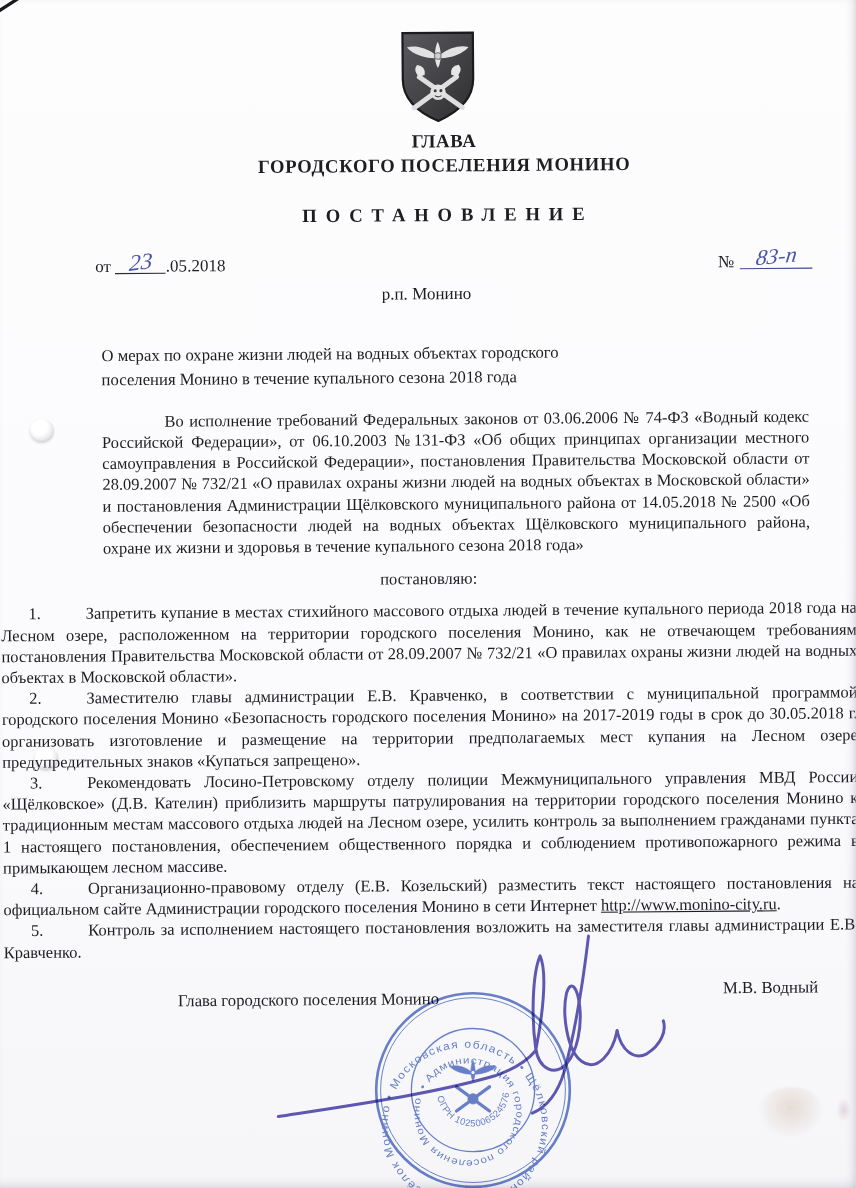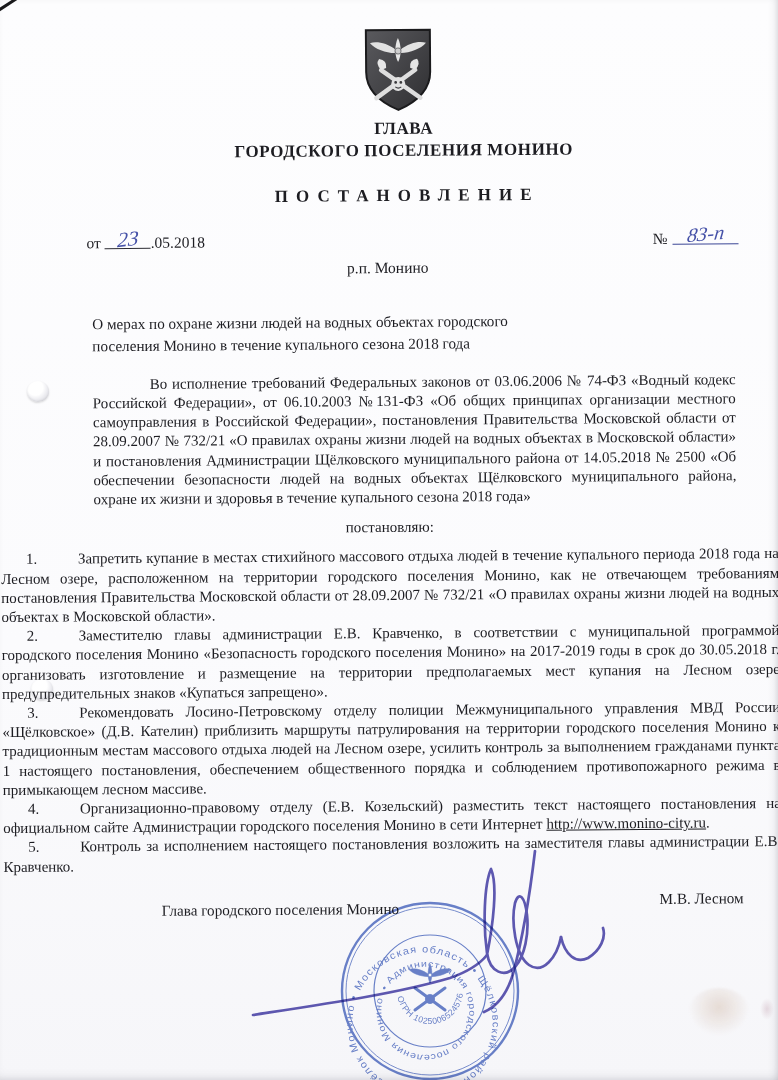--- a/index.html
+++ b/index.html
@@ -126,21 +126,21 @@
     <p class="body-text item"><span class="num">2.</span><span>Заместителю главы администрации Е.В. Кравченко, в соответствии с муниципальной программой городского поселения Монино «Безопасность городского поселения Монино» на 2017-2019 годы в срок до 30.05.2018 г. организовать изготовление и размещение на территории предполагаемых мест купания на Лесном озере предупредительных знаков «Купаться запрещено».</span></p>
 
     <p class="body-text item"><span class="num">3.</span><span>Рекомендовать Лосино-Петровскому отделу полиции Межмуниципального управления МВД России «Щёлковское» (Д.В. Кателин) приблизить маршруты патрулирования на территории городского поселения Монино к традиционным местам массового отдыха людей на Лесном озере, усилить контроль за выполнением гражданами пункта 1 настоящего постановления, обеспечением общественного порядка и соблюдением противопожарного режима в примыкающем лесном массиве.</span></p>
 
     <p class="body-text item"><span class="num">4.</span><span>Организационно-правовому отделу (Е.В. Козельский) разместить текст настоящего постановления на официальном сайте Администрации городского поселения Монино в сети Интернет </span><a class="doc-link">http://www.monino-city.ru</a><span>.</span></p>
 
     <p class="body-text item"><span class="num">5.</span><span>Контроль за исполнением настоящего постановления возложить на заместителя главы администрации Е.В. Кравченко.</span></p>
 
     <div class="sig-row">
       <div>Глава городского поселения Монино</div>
-      <div class="sig-name">М.В. Лесном</div>
+      <div class="sig-name">М.В. Водный</div>
     </div>
   </div>
 
   <svg class="stamp" width="186" height="186" viewBox="0 0 186 186">
     <defs>
       <path id="outerArc" d="M 23 93 A 70 70 0 1 1 22.9 93.2" fill="none"></path>
       <path id="innerArc" d="M 49 93 A 44 44 0 1 1 48.9 93.2" fill="none"></path>
       <path id="ogrnArc" d="M 60 93 A 33 33 0 0 0 126 93" fill="none"></path>
     </defs>
     <g stroke="#4a68c0" fill="none">

